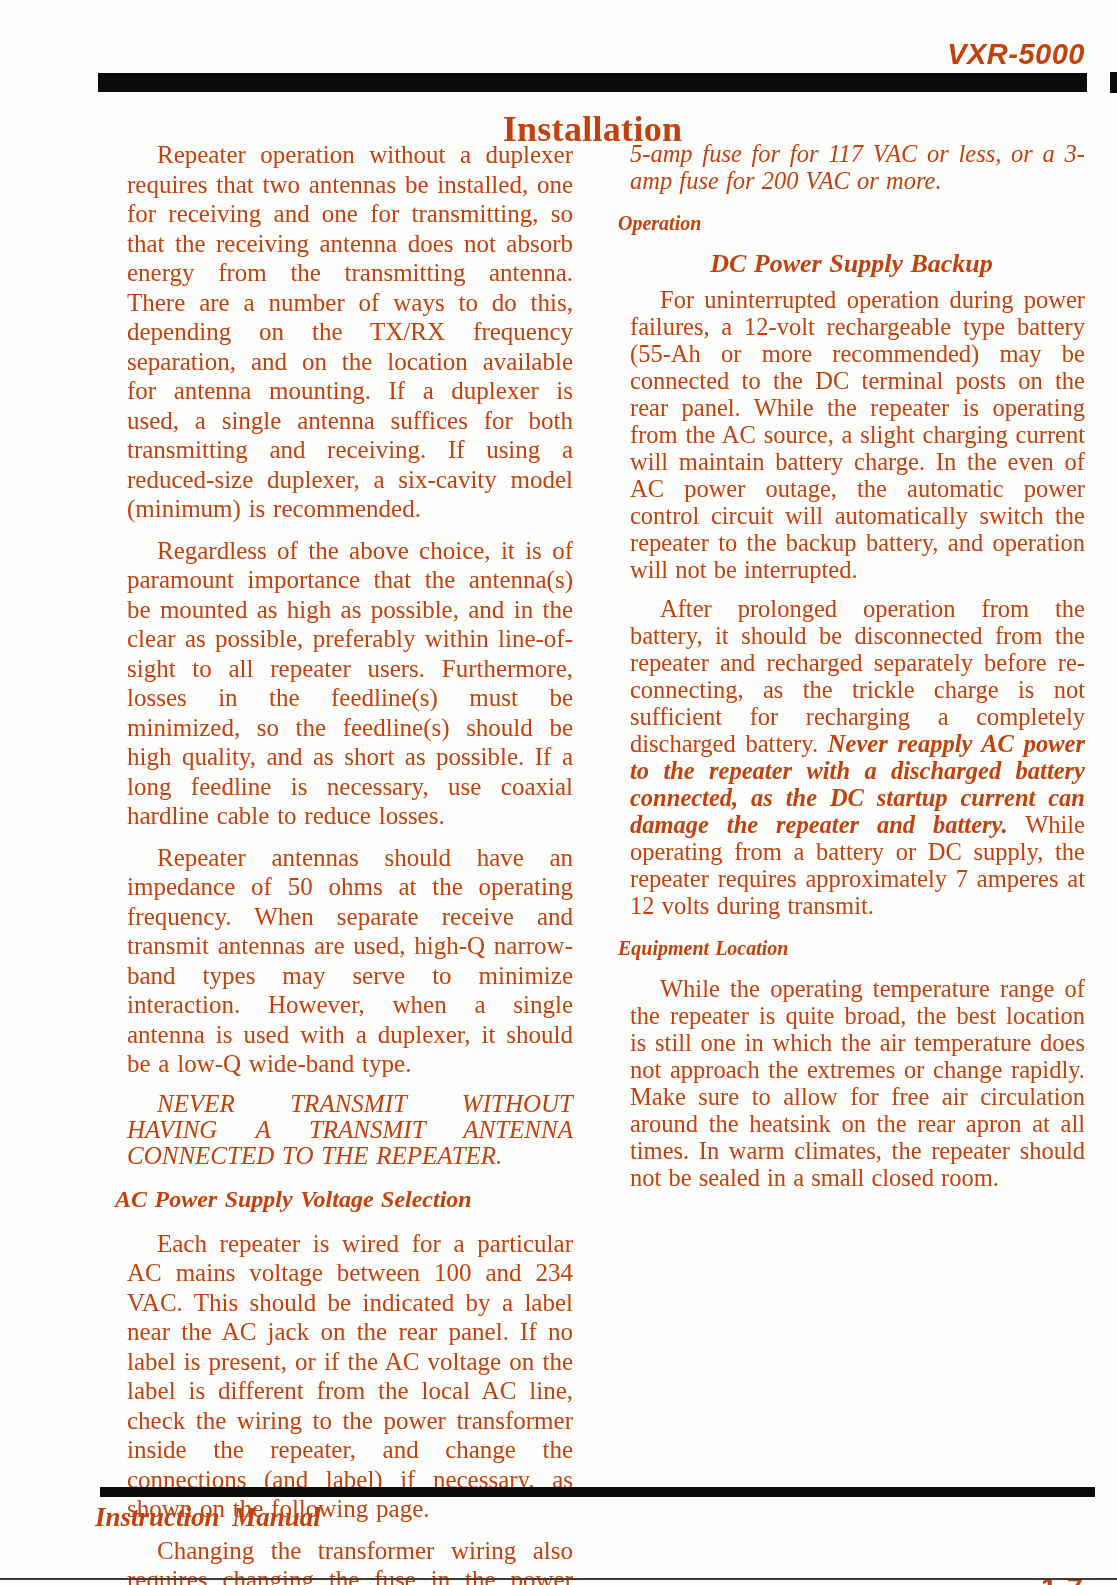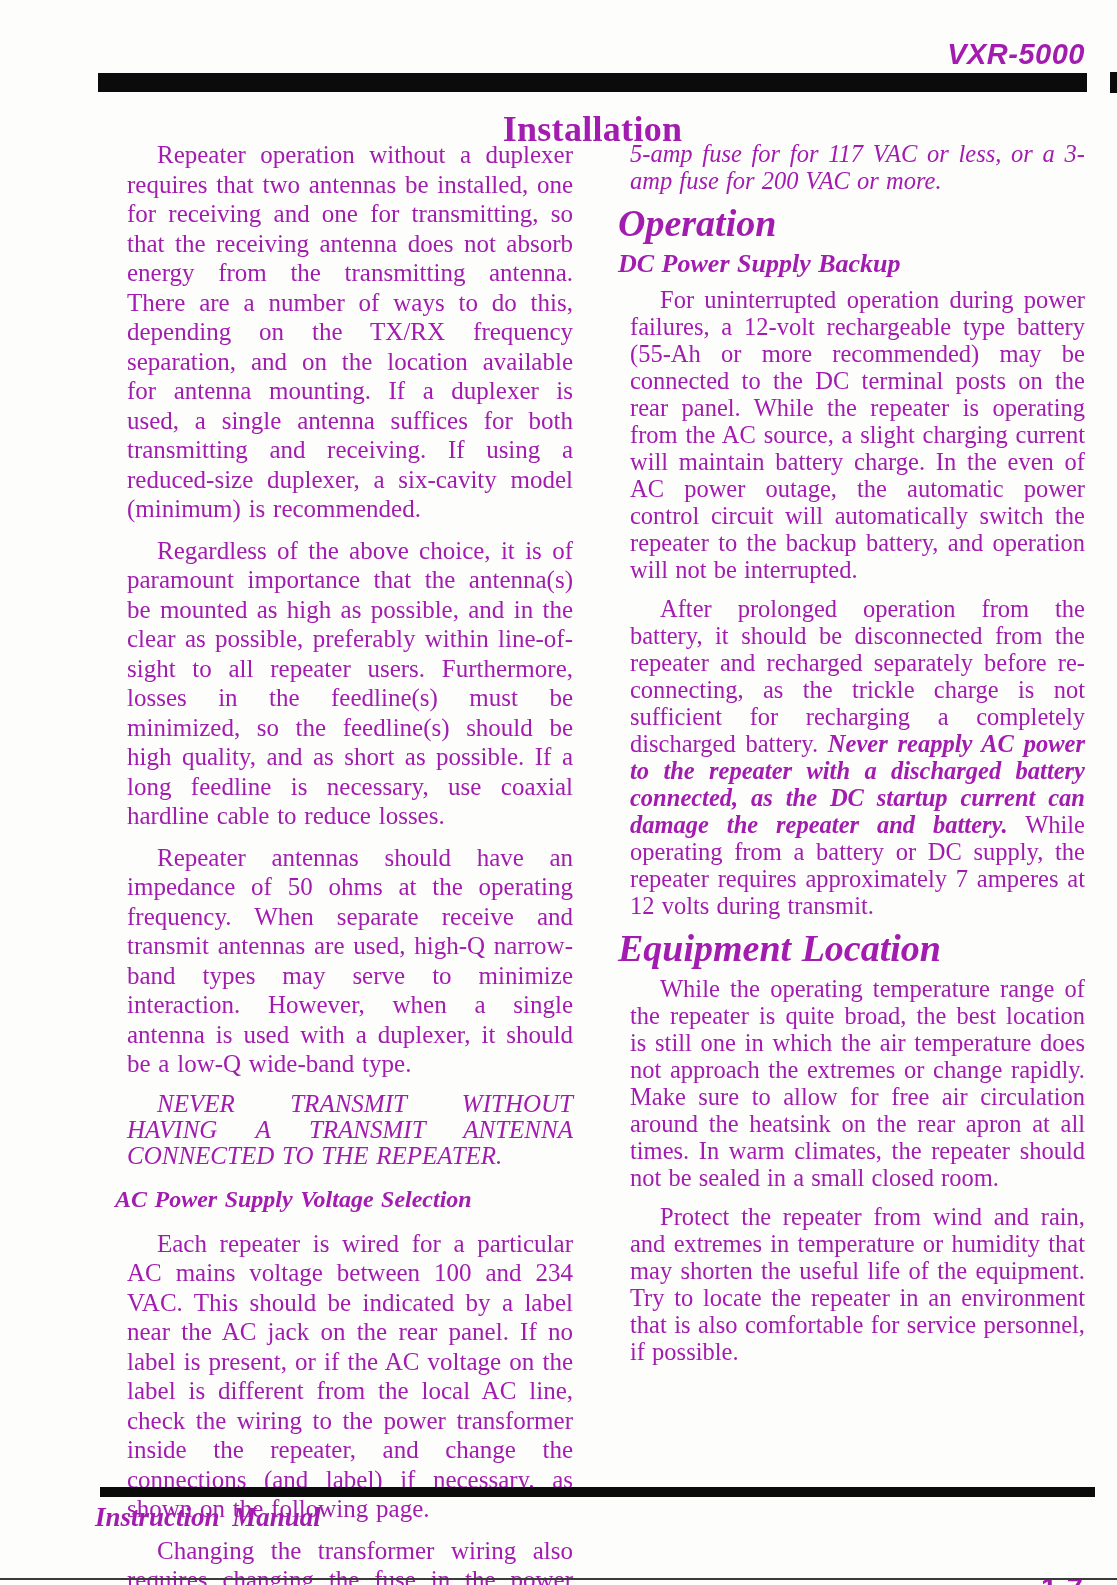--- a/index.html
+++ b/index.html
@@ -2,21 +2,21 @@
 <html><head>
 <meta charset="utf-8">
 <style>
   html, body { margin: 0; padding: 0; background: #e8e8e8; }
   .page {
     position: relative;
     width: 1117px;
     height: 1585px;
     margin: 0 auto;
     background: #fdfdfb;
-    color: #a21caf;
+    color: #c2410c;
     font-family: "Liberation Serif", "DejaVu Serif", serif;
     overflow: hidden;
   }
   .doc-code {
     position: absolute;
     top: 38px;
     right: 32px;
     font-family: "Liberation Sans", "DejaVu Sans", sans-serif;
     font-style: italic;
     font-weight: 600;
@@ -83,24 +83,24 @@
     line-height: 36px;
     margin: 0 0 12px 0;
     text-align: left;
     text-indent: 0;
   }
   .sub-heading {
     font-style: italic;
     font-size: 26px;
     line-height: 28px;
     margin: 0 0 8px 0;
-    text-align: left;
+    text-align: center;
     text-indent: 0;
   }
-  .col-right .section-heading { margin: 0 0 10px 0; font-size: 38px; line-height: 34px; }
+  .col-right .section-heading { margin: 0 0 10px 0; font-size: 20px; line-height: 34px; }
   .emphasis-run { font-weight: bold; font-style: italic; }
   .footer-rule {
     position: absolute;
     left: 100px;
     top: 1487px;
     width: 995px;
     height: 10px;
     background: #0b0b0b;
   }
   .footer-manual {
@@ -151,21 +151,20 @@
   </div>
 
   <div class="col col-right">
     <p class="no-indent">5-amp fuse for for 117 VAC or less, or a 3-amp fuse for 200 VAC or more.</p>
     <h2 class="section-heading">Operation</h2>
     <h3 class="sub-heading">DC Power Supply Backup</h3>
     <p>For uninterrupted operation during power failures, a 12-volt rechargeable type battery (55-Ah or more recommended) may be connected to the DC terminal posts on the rear panel. While the repeater is operating from the AC source, a slight charging current will maintain battery charge. In the even of AC power outage, the automatic power control circuit will automatically switch the repeater to the backup battery, and operation will not be interrupted.</p>
     <p><span>After prolonged operation from the battery, it should be disconnected from the repeater and recharged separately before re-connecting, as the trickle charge is not sufficient for recharging a completely discharged battery. </span><span class="emphasis-run">Never reapply AC power to the repeater with a discharged battery connected, as the DC startup current can damage the repeater and battery.</span><span> While operating from a battery or DC supply, the repeater requires approximately 7 amperes at 12 volts during transmit.</span></p>
     <h2 class="section-heading">Equipment Location</h2>
     <p>While the operating temperature range of the repeater is quite broad, the best location is still one in which the air temperature does not approach the extremes or change rapidly. Make sure to allow for free air circulation around the heatsink on the rear apron at all times. In warm climates, the repeater should not be sealed in a small closed room.</p>
-    <p>Protect the repeater from wind and rain, and extremes in temperature or humidity that may shorten the useful life of the equipment. Try to locate the repeater in an environment that is also comfortable for service personnel, if possible.</p>
   </div>
 
   <div class="footer-rule"></div>
   <div class="footer-manual">Instruction Manual</div>
   <div class="footer-page-num">1-7</div>
   <div class="bottom-scan-line"></div>
 
 </div>
 
 </body></html>

